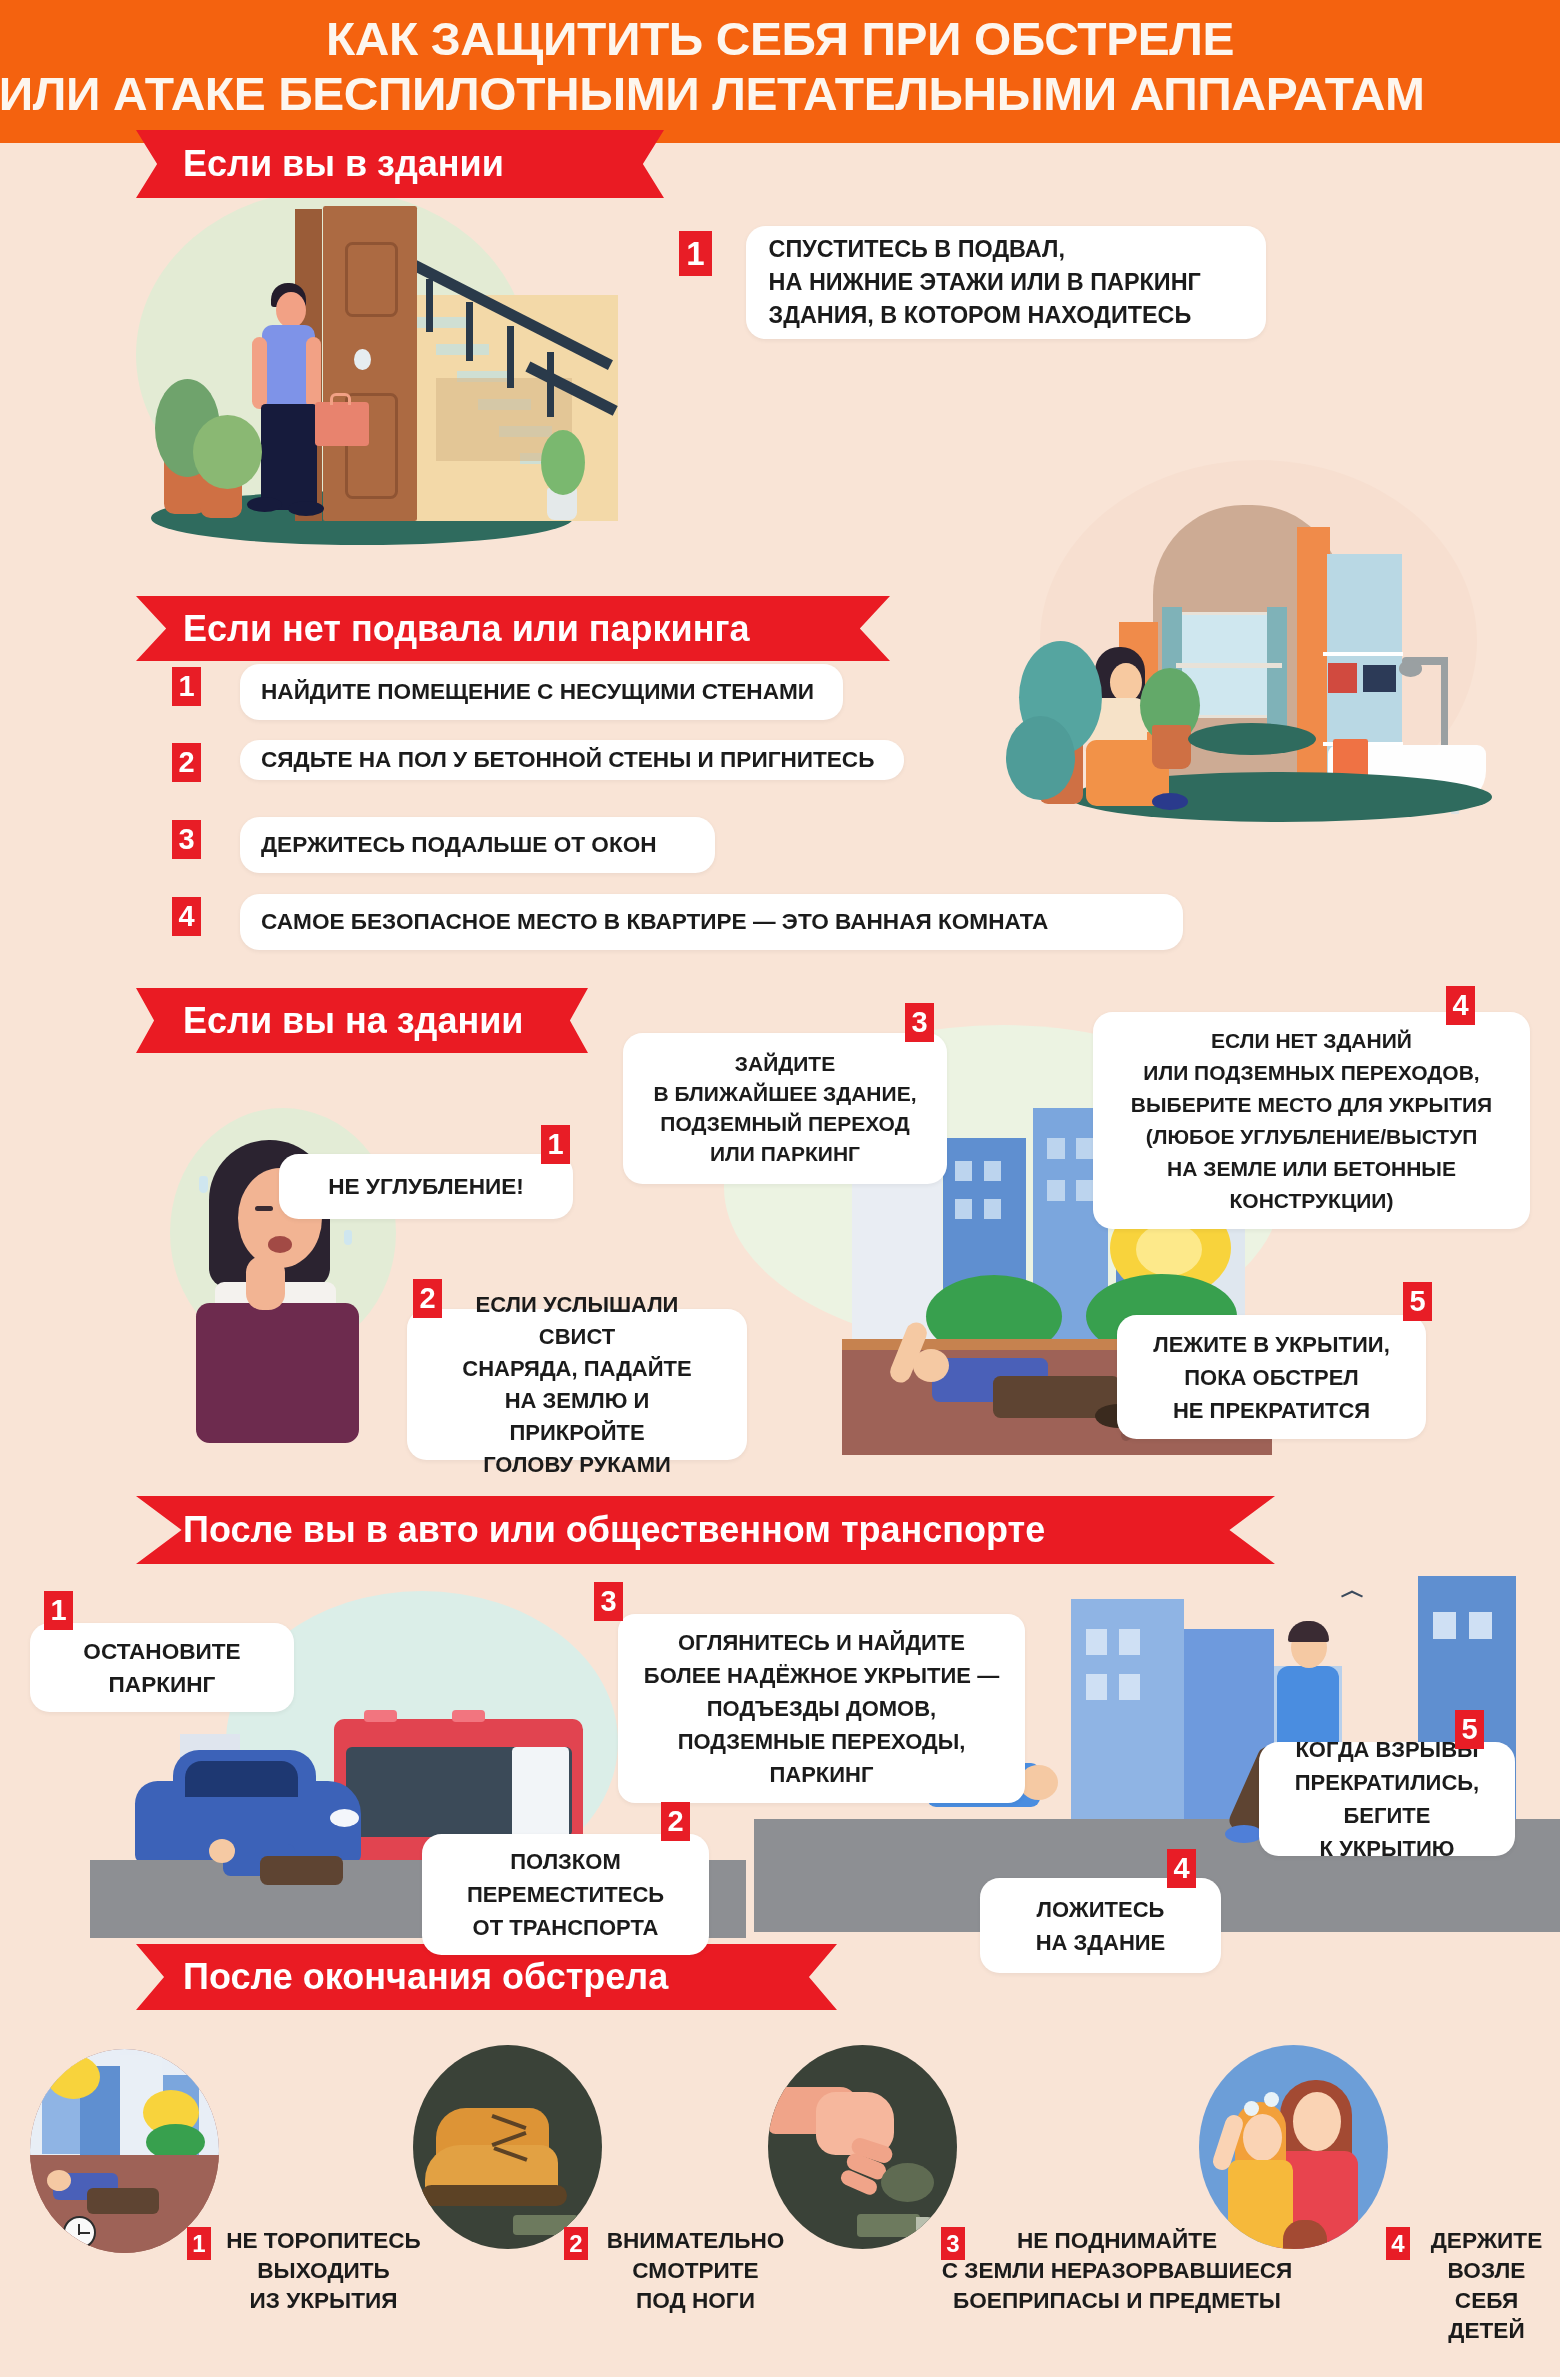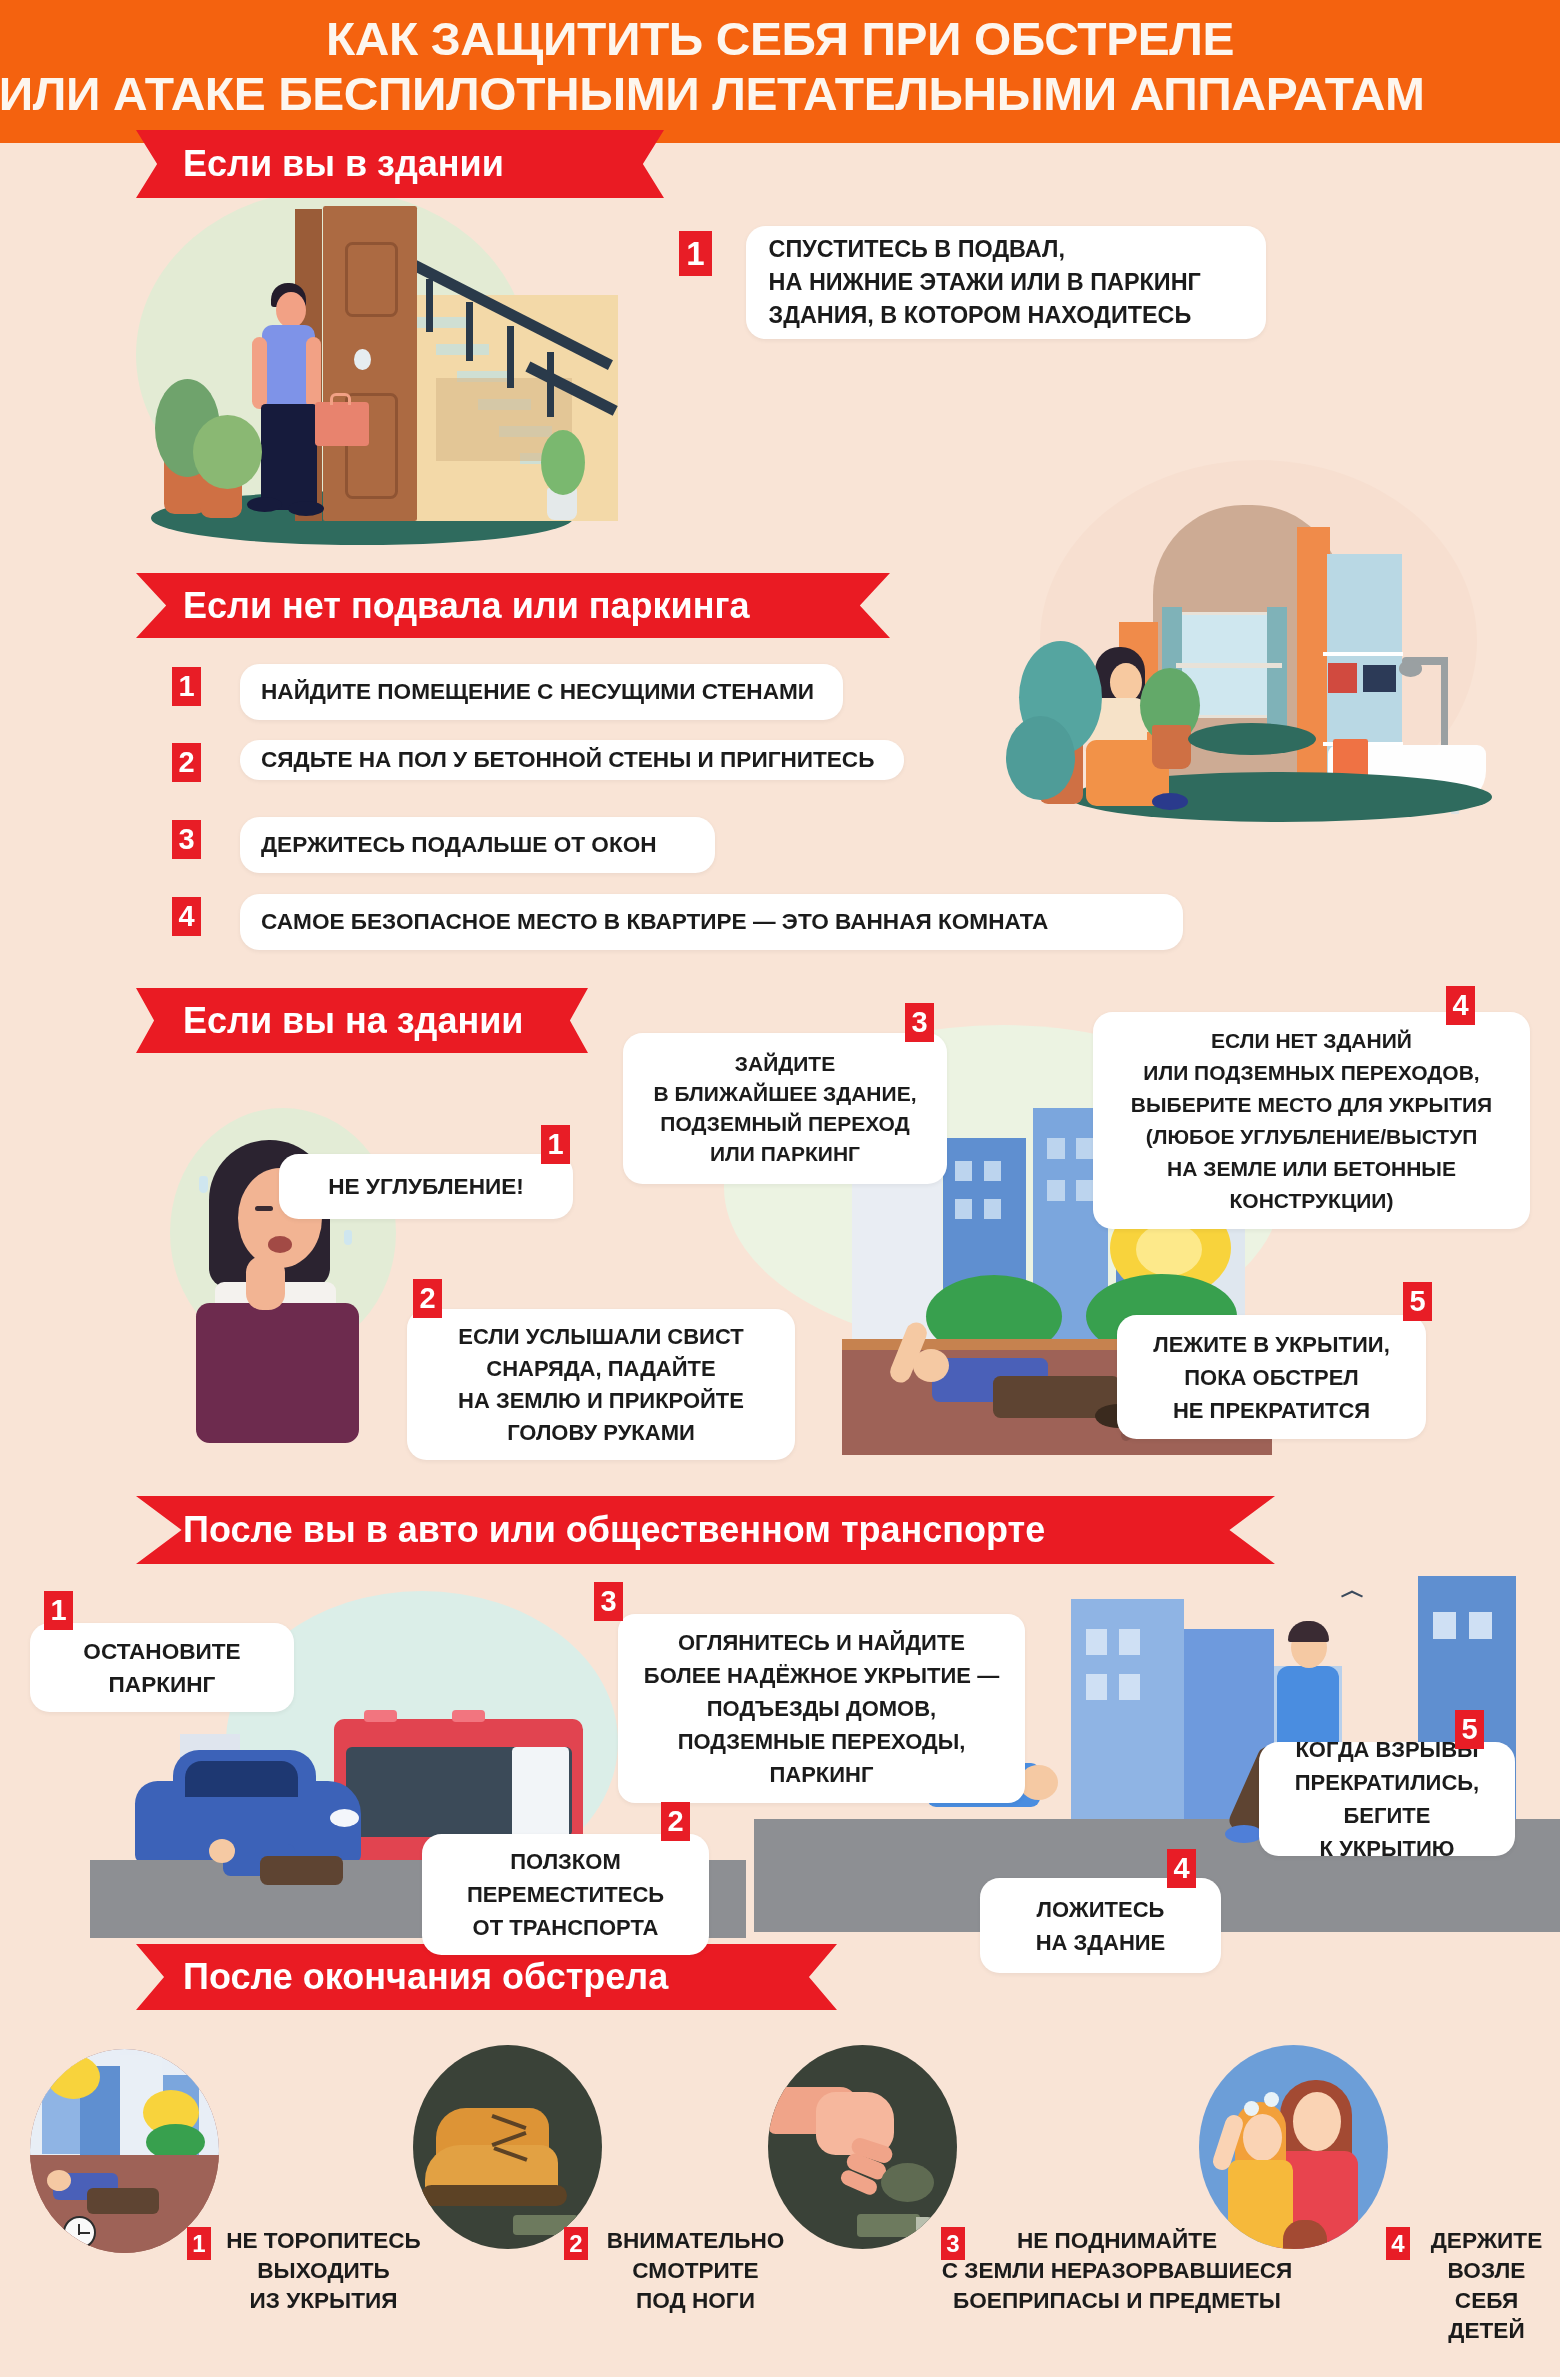--- a/index.html
+++ b/index.html
@@ -204,21 +204,21 @@
   <div class="ell" style="left:172px; top:341px; width:36px; height:16.6px; background:#2a3a8c;"></div>
 
   <div class="rect" style="left:59px; top:287px; width:44px; height:65px; background:#cf7044; border-radius:3px 3px 9px 9px;"></div>
   <div class="ell" style="left:39px; top:189px; width:83px; height:113px; background:#55a5a0;"></div>
   <div class="ell" style="left:26px; top:264px; width:69px; height:84px; background:#4f9c98;"></div>
   <div class="ell" style="left:160px; top:216px; width:60px; height:75px; background:#63a969;"></div>
   <div class="rect" style="left:172px; top:273px; width:39px; height:44px; background:#cf7044; border-radius:3px 3px 9px 9px;"></div>
   <div class="ell" style="left:208px; top:271px; width:128px; height:32px; background:#2f6b5e;"></div>
 </div>
 
-<div class="ribbon" style="left:136px; top:573px; width:754px; height:65px;">
+<div class="ribbon" style="left:136px; top:596px; width:754px; height:65px;">
   <span>Если нет подвала или паркинга</span>
 </div>
 
 <div class="badge b-md" style="left:172px; top:667px;">1</div>
 <div class="bubble left" style="left:240px; top:664px; width:603px; height:56px; padding:0 21px;">
   <span class="txt" style="font-size:22.6px; line-height:30px;">НАЙДИТЕ ПОМЕЩЕНИЕ С НЕСУЩИМИ СТЕНАМИ</span>
 </div>
 
 <div class="badge b-md" style="left:172px; top:743px;">2</div>
 <div class="bubble left" style="left:240px; top:740px; width:664px; height:40px; padding:0 21px;">
@@ -306,21 +306,21 @@
 НА ЗЕМЛЕ ИЛИ БЕТОННЫЕ
 КОНСТРУКЦИИ)</span>
 </div>
 
 <div class="badge b-md" style="left:541px; top:1125px;">1</div>
 <div class="bubble center" style="left:279px; top:1154px; width:294px; height:65px; padding:0 15px;">
   <span class="txt" style="font-size:22.6px; line-height:30px;">НЕ УГЛУБЛЕНИЕ!</span>
 </div>
 
 <div class="badge b-md" style="left:413px; top:1279px;">2</div>
-<div class="bubble center" style="left:407px; top:1309px; width:388px; height:151px; padding:6px 28px;">
+<div class="bubble center" style="left:407px; top:1309px; width:340px; height:151px; padding:6px 28px;">
   <span class="txt" style="font-size:22px; line-height:32px;">ЕСЛИ УСЛЫШАЛИ СВИСТ
 СНАРЯДА, ПАДАЙТЕ
 НА ЗЕМЛЮ И ПРИКРОЙТЕ
 ГОЛОВУ РУКАМИ</span>
 </div>
 
 <div class="badge b-md" style="left:1403px; top:1282px;">5</div>
 <div class="bubble center" style="left:1117px; top:1315px; width:309px; height:124px; padding:4.5px 13.6px;">
   <span class="txt" style="font-size:22px; line-height:33px;">ЛЕЖИТЕ В УКРЫТИИ,
 ПОКА ОБСТРЕЛ

